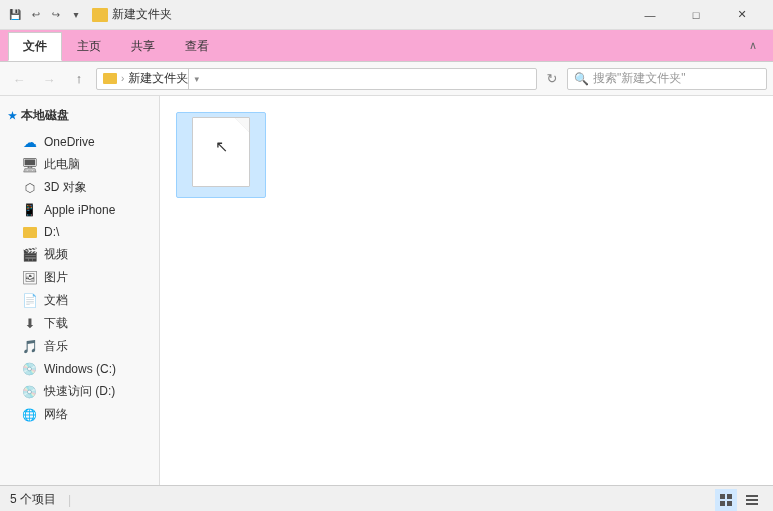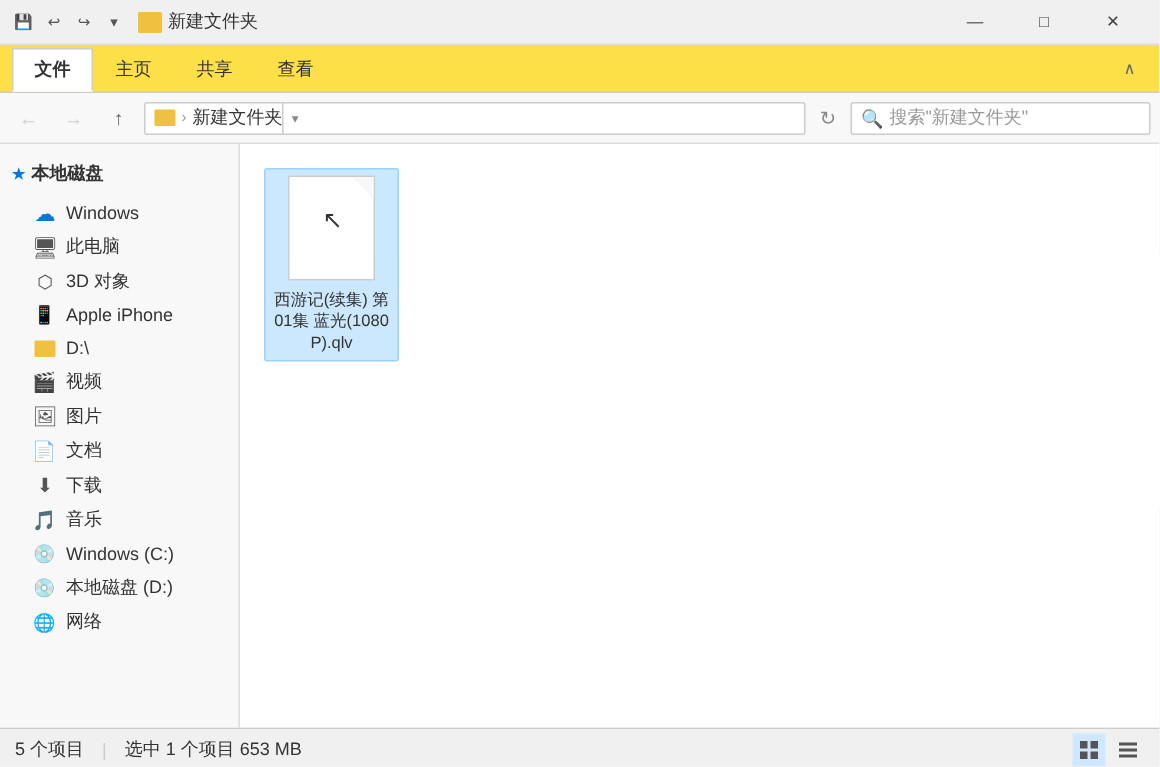--- a/index.html
+++ b/index.html
@@ -58,21 +58,21 @@
       display: flex;
       align-items: center;
       justify-content: center;
       font-size: 11px;
       color: #444;
       cursor: pointer;
     }
 
     
     .ribbon {
-      background: #fde047;
+      background: #f9a8d4;
       border-bottom: 1px solid #ccc;
     }
     .ribbon-tabs {
       display: flex;
       padding: 0 8px;
     }
     .ribbon-tab {
       padding: 5px 14px;
       font-size: 12px;
       color: #333;
@@ -399,21 +399,21 @@
   <div class="sidebar">
     <div class="sidebar-section">
       <div class="sidebar-header">
         <span class="expand-icon">★</span>
         <span>本地磁盘</span>
       </div>
     </div>
 
     <div class="sidebar-item">
       <span class="sidebar-icon icon-onedrive">☁</span>
-      <span>Windows</span>
+      <span>OneDrive</span>
     </div>
 
     <div class="sidebar-item">
       <span class="sidebar-icon icon-computer">🖥</span>
       <span>此电脑</span>
     </div>
 
     <div class="sidebar-item">
       <span class="sidebar-icon icon-3d">⬡</span>
       <span>3D 对象</span>
@@ -456,49 +456,47 @@
       <span>音乐</span>
     </div>
 
     <div class="sidebar-item">
       <span class="sidebar-icon icon-windows">💿</span>
       <span>Windows (C:)</span>
     </div>
 
     <div class="sidebar-item">
       <span class="sidebar-icon icon-drive">💿</span>
-      <span>本地磁盘 (D:)</span>
+      <span>快速访问 (D:)</span>
     </div>
 
     <div class="sidebar-item">
       <span class="sidebar-icon icon-network">🌐</span>
       <span>网络</span>
     </div>
   </div>
 
   <div class="file-area">
     <div class="file-grid">
 
       <div class="file-item selected">
         <div class="file-icon-large">
           <div class="file-page"></div>
 
           <div style="position:absolute;left:26px;top:20px;font-size:16px;color:#333;pointer-events:none;">↖</div>
         </div>
-        <div class="file-label">西游记(续集) 第01集 蓝光(1080P).qlv</div>
       </div>
     </div>
   </div>
 
 </div>
 
 <div class="status-bar">
   <span>5 个项目</span>
   <span style="margin: 0 12px; color:#ccc;">|</span>
-  <span>选中 1 个项目  653 MB</span>
   <div class="status-bar-right">
     <div class="view-btn active">
       <svg width="14" height="14" viewBox="0 0 14 14">
         <rect x="1" y="1" width="5" height="5" fill="#555"></rect>
         <rect x="8" y="1" width="5" height="5" fill="#555"></rect>
         <rect x="1" y="8" width="5" height="5" fill="#555"></rect>
         <rect x="8" y="8" width="5" height="5" fill="#555"></rect>
       </svg>
     </div>
     <div class="view-btn">

